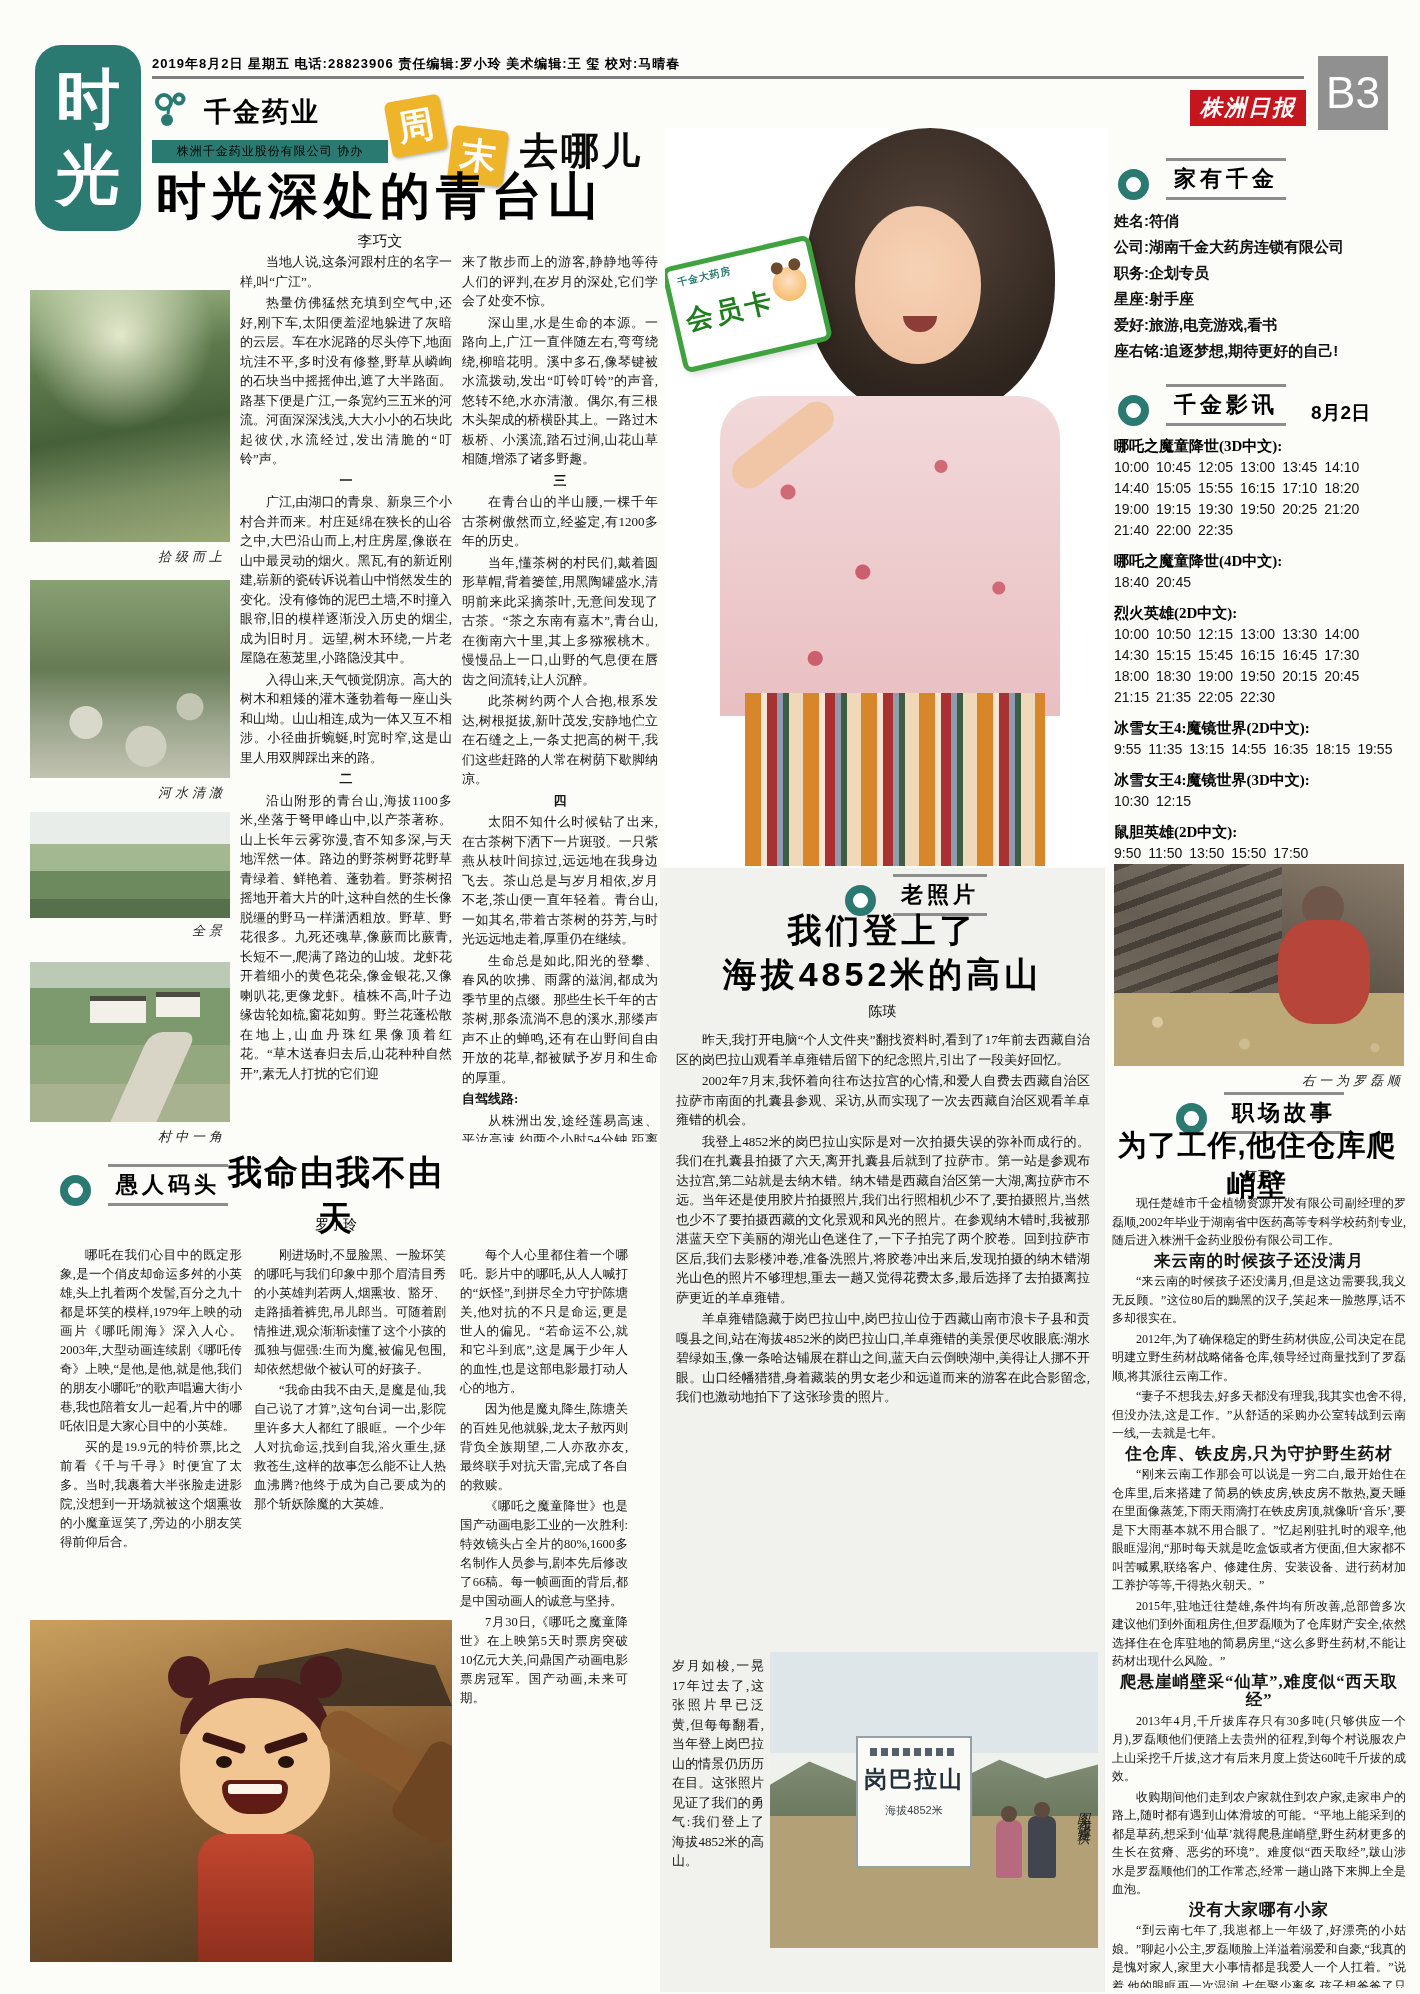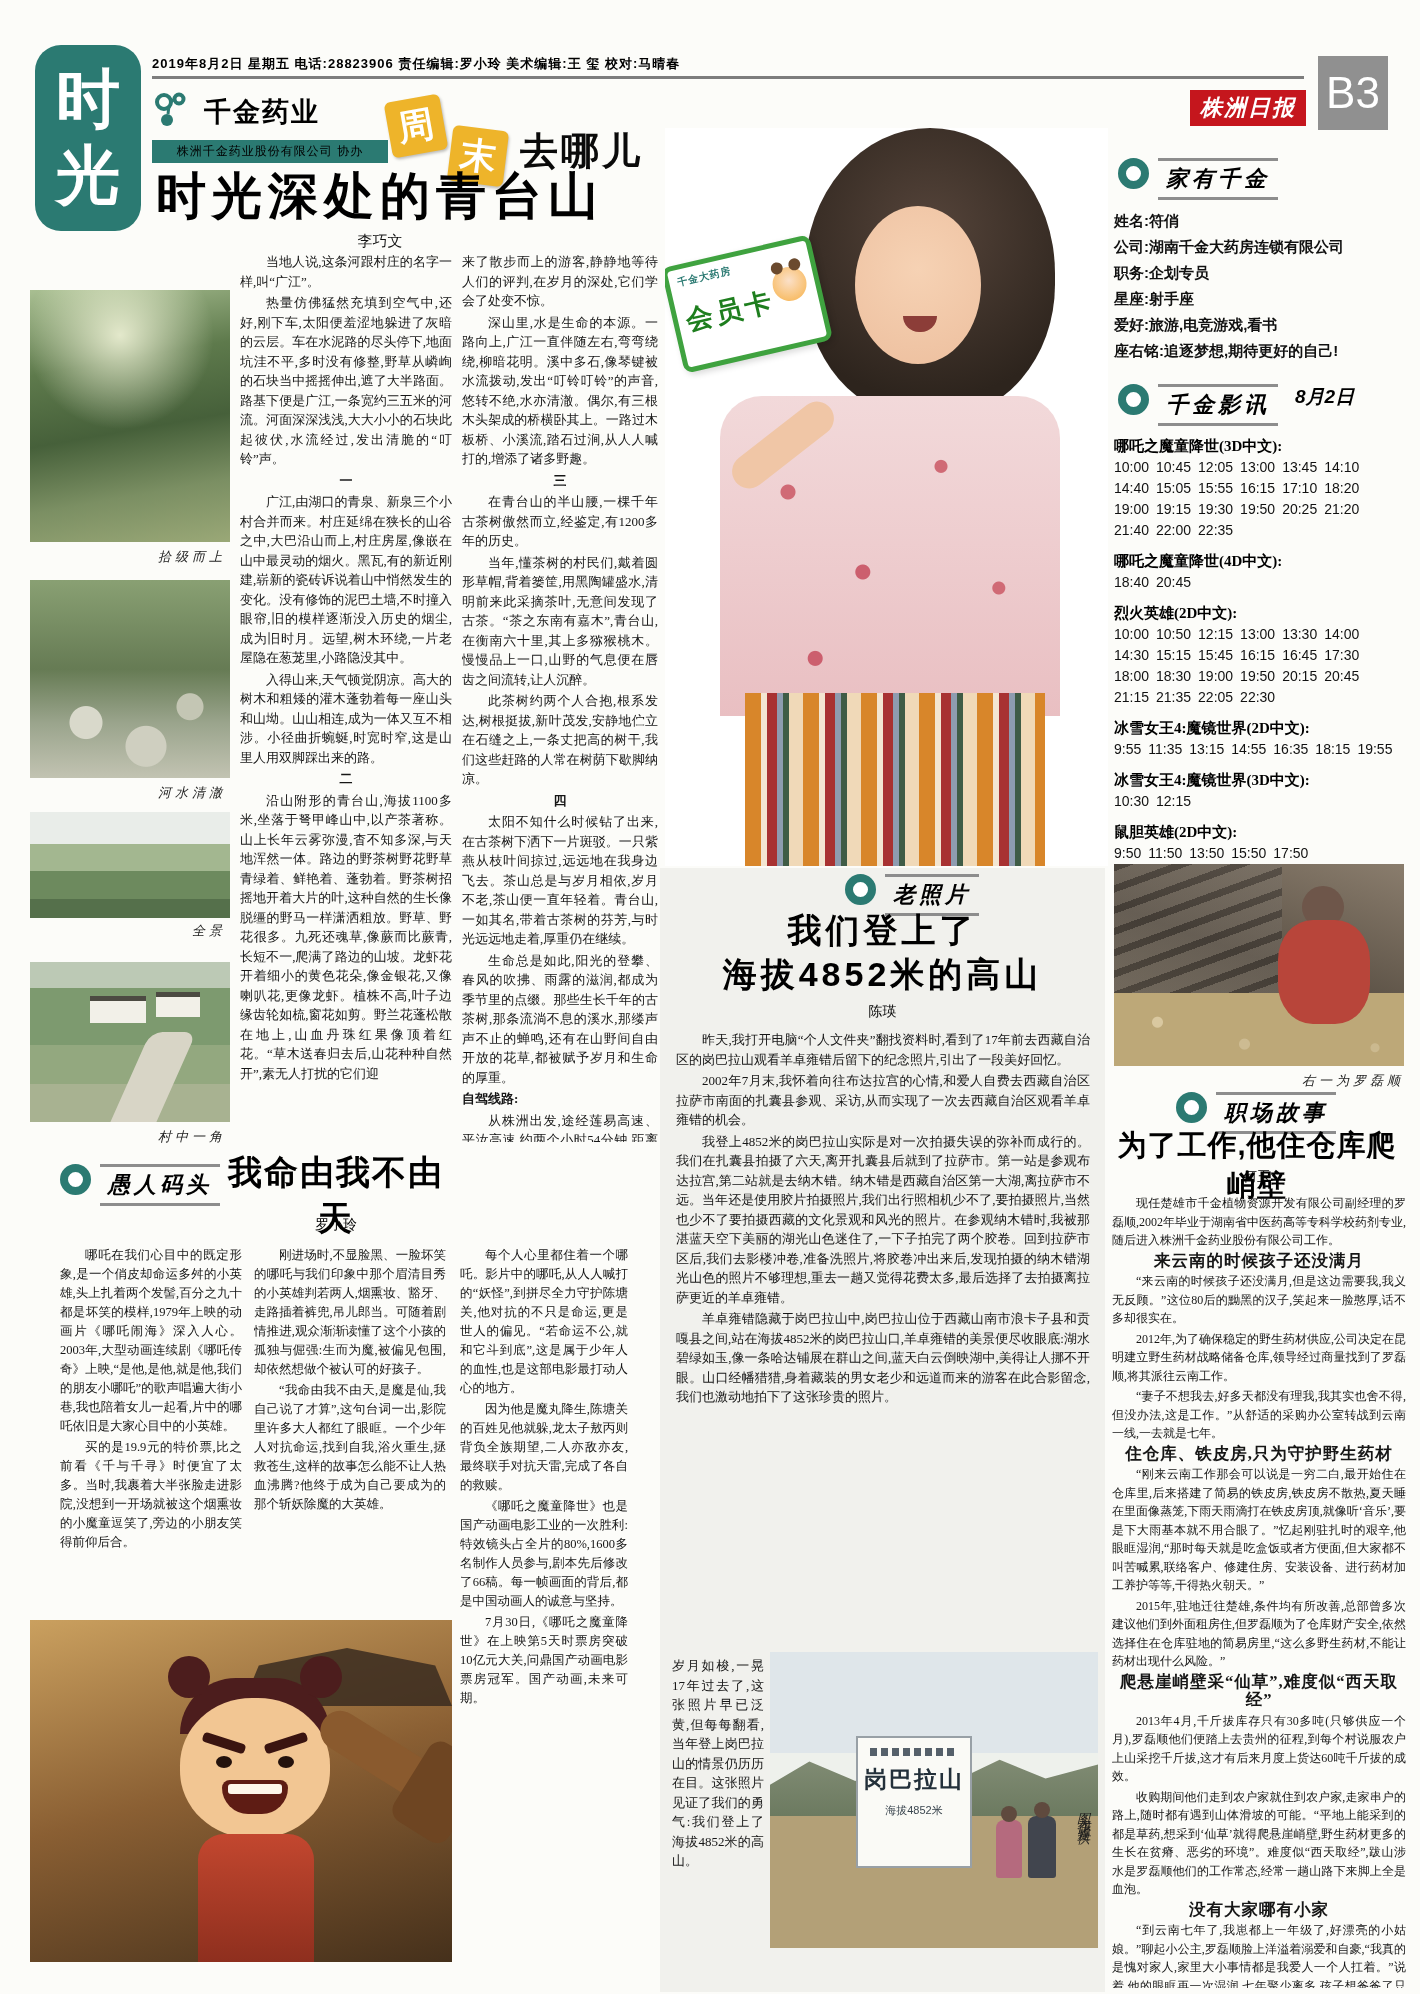--- a/index.html
+++ b/index.html
@@ -63,21 +63,21 @@
   .t-p{text-indent:2em;}
   .t-pn{text-indent:0;}
   .t-mark{text-align:center;font-weight:bold;text-indent:0;margin:8px 0 6px 0;}
   .t-bold{font-weight:bold;margin-top:10px;}
   .t-sub{text-align:center;font-weight:bold;font-family:Liberation Serif, serif;
          font-size:16.5px;text-indent:0;margin:9px 0 5px 0;letter-spacing:1px;}
   .col1{left:240px;top:252px;width:212px;height:912px;}
   .col2{left:462px;top:252px;width:196px;height:890px;}
 
   
-  .sec{position:absolute;display:flex;align-items:flex-start;gap:9px;font-family:"Liberation Sans",sans-serif;font-style:italic;}
+  .sec{position:absolute;display:flex;align-items:flex-end;gap:17px;font-family:"Liberation Sans",sans-serif;}
   .donut{width:15px;height:15px;border:8px solid #2b7a72;border-radius:50%;background:#fff;flex:none;}
   .sec-label{font-size:22px;font-weight:bold;color:#000;border-top:3px solid #8d8d8d;
              border-bottom:3px solid #8d8d8d;padding:3px 8px;letter-spacing:4px;white-space:nowrap;}
   .sec-date{font-size:19px;font-weight:bold;margin-left:8px;}
 
   
   .wphoto{left:665px;top:128px;width:443px;height:738px;background:#ffffff;}
   .hair{position:absolute;left:140px;top:0px;width:250px;height:290px;border-radius:50% 50% 46% 46%;
         background:radial-gradient(circle at 50% 35%,#55443a,#2d241d 75%);}
   .face{position:absolute;left:190px;top:78px;width:126px;height:158px;border-radius:50%;
@@ -242,21 +242,21 @@
       <p class="t-p">热量仿佛猛然充填到空气中,还好,刚下车,太阳便羞涩地躲进了灰暗的云层。车在水泥路的尽头停下,地面坑洼不平,多时没有修整,野草从嶙峋的石块当中摇摇伸出,遮了大半路面。路基下便是广江,一条宽约三五米的河流。河面深深浅浅,大大小小的石块此起彼伏,水流经过,发出清脆的“叮铃”声。</p>
       <p class="t-mark">一</p>
       <p class="t-p">广江,由湖口的青泉、新泉三个小村合并而来。村庄延绵在狭长的山谷之中,大巴沿山而上,村庄房屋,像嵌在山中最灵动的烟火。黑瓦,有的新近刚建,崭新的瓷砖诉说着山中悄然发生的变化。没有修饰的泥巴土墙,不时撞入眼帘,旧的模样逐渐没入历史的烟尘,成为旧时月。远望,树木环绕,一片老屋隐在葱茏里,小路隐没其中。</p>
       <p class="t-p">入得山来,天气顿觉阴凉。高大的树木和粗矮的灌木蓬勃着每一座山头和山坳。山山相连,成为一体又互不相涉。小径曲折蜿蜒,时宽时窄,这是山里人用双脚踩出来的路。</p>
       <p class="t-mark">二</p>
       <p class="t-p">沿山附形的青台山,海拔1100多米,坐落于弩甲峰山中,以产茶著称。山上长年云雾弥漫,杳不知多深,与天地浑然一体。路边的野茶树野花野草青绿着、鲜艳着、蓬勃着。野茶树招摇地开着大片的叶,这种自然的生长像脱缰的野马一样潇洒粗放。野草、野花很多。九死还魂草,像蕨而比蕨青,长短不一,爬满了路边的山坡。龙虾花开着细小的黄色花朵,像金银花,又像喇叭花,更像龙虾。植株不高,叶子边缘齿轮如梳,窗花如剪。野兰花蓬松散在地上,山血丹珠红果像顶着红花。“草木送春归去后,山花种种自然开”,素无人打扰的它们迎</p>
     </div>
   <div class="flow f13 col2">
 
   <p class="t-pn">来了散步而上的游客,静静地等待人们的评判,在岁月的深处,它们学会了处变不惊。</p>
-      <p class="t-p">深山里,水是生命的本源。一路向上,广江一直伴随左右,弯弯绕绕,柳暗花明。溪中多石,像琴键被水流拨动,发出“叮铃叮铃”的声音,悠转不绝,水亦清澈。偶尔,有三根木头架成的桥横卧其上。一路过木板桥、小溪流,踏石过涧,从人人喊打的,增添了诸多野趣。</p>
+      <p class="t-p">深山里,水是生命的本源。一路向上,广江一直伴随左右,弯弯绕绕,柳暗花明。溪中多石,像琴键被水流拨动,发出“叮铃叮铃”的声音,悠转不绝,水亦清澈。偶尔,有三根木头架成的桥横卧其上。一路过木板桥、小溪流,踏石过涧,山花山草相随,增添了诸多野趣。</p>
       <p class="t-mark">三</p>
       <p class="t-p">在青台山的半山腰,一棵千年古茶树傲然而立,经鉴定,有1200多年的历史。</p>
       <p class="t-p">当年,懂茶树的村民们,戴着圆形草帽,背着篓筐,用黑陶罐盛水,清明前来此采摘茶叶,无意间发现了古茶。“茶之东南有嘉木”,青台山,在衡南六十里,其上多猕猴桃木。慢慢品上一口,山野的气息便在唇齿之间流转,让人沉醉。</p>
       <p class="t-p">此茶树约两个人合抱,根系发达,树根挺拔,新叶茂发,安静地伫立在石缝之上,一条丈把高的树干,我们这些赶路的人常在树荫下歇脚纳凉。</p>
       <p class="t-mark">四</p>
       <p class="t-p">太阳不知什么时候钻了出来,在古茶树下洒下一片斑驳。一只紫燕从枝叶间掠过,远远地在我身边飞去。茶山总是与岁月相依,岁月不老,茶山便一直年轻着。青台山,一如其名,带着古茶树的芬芳,与时光远远地走着,厚重仍在继续。</p>
       <p class="t-p">生命总是如此,阳光的登攀、春风的吹拂、雨露的滋润,都成为季节里的点缀。那些生长千年的古茶树,那条流淌不息的溪水,那缕声声不止的蝉鸣,还有在山野间自由开放的花草,都被赋予岁月和生命的厚重。</p>
       <p class="t-bold">自驾线路:</p>
       <p class="t-p">从株洲出发,途经莲易高速、平汝高速,约两个小时54分钟,距离201公里。</p>
     </div>

